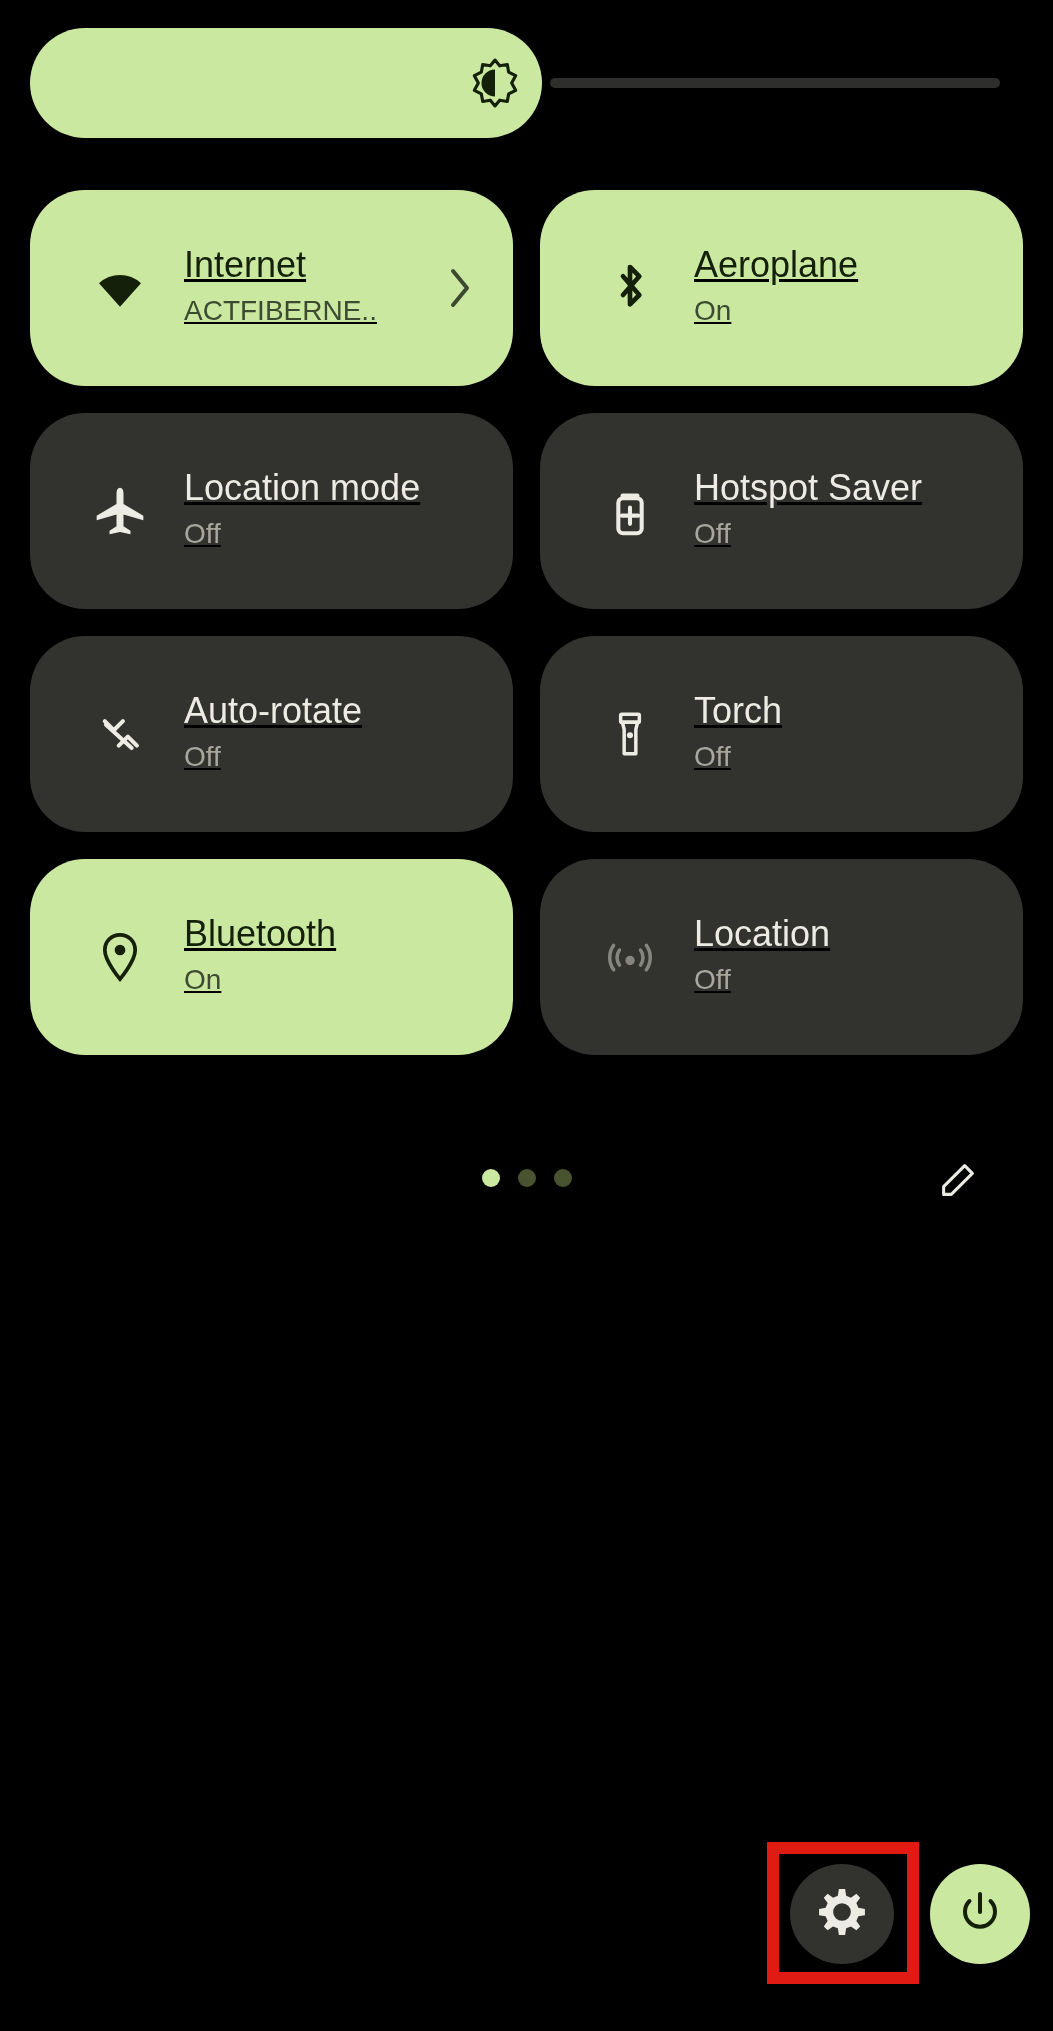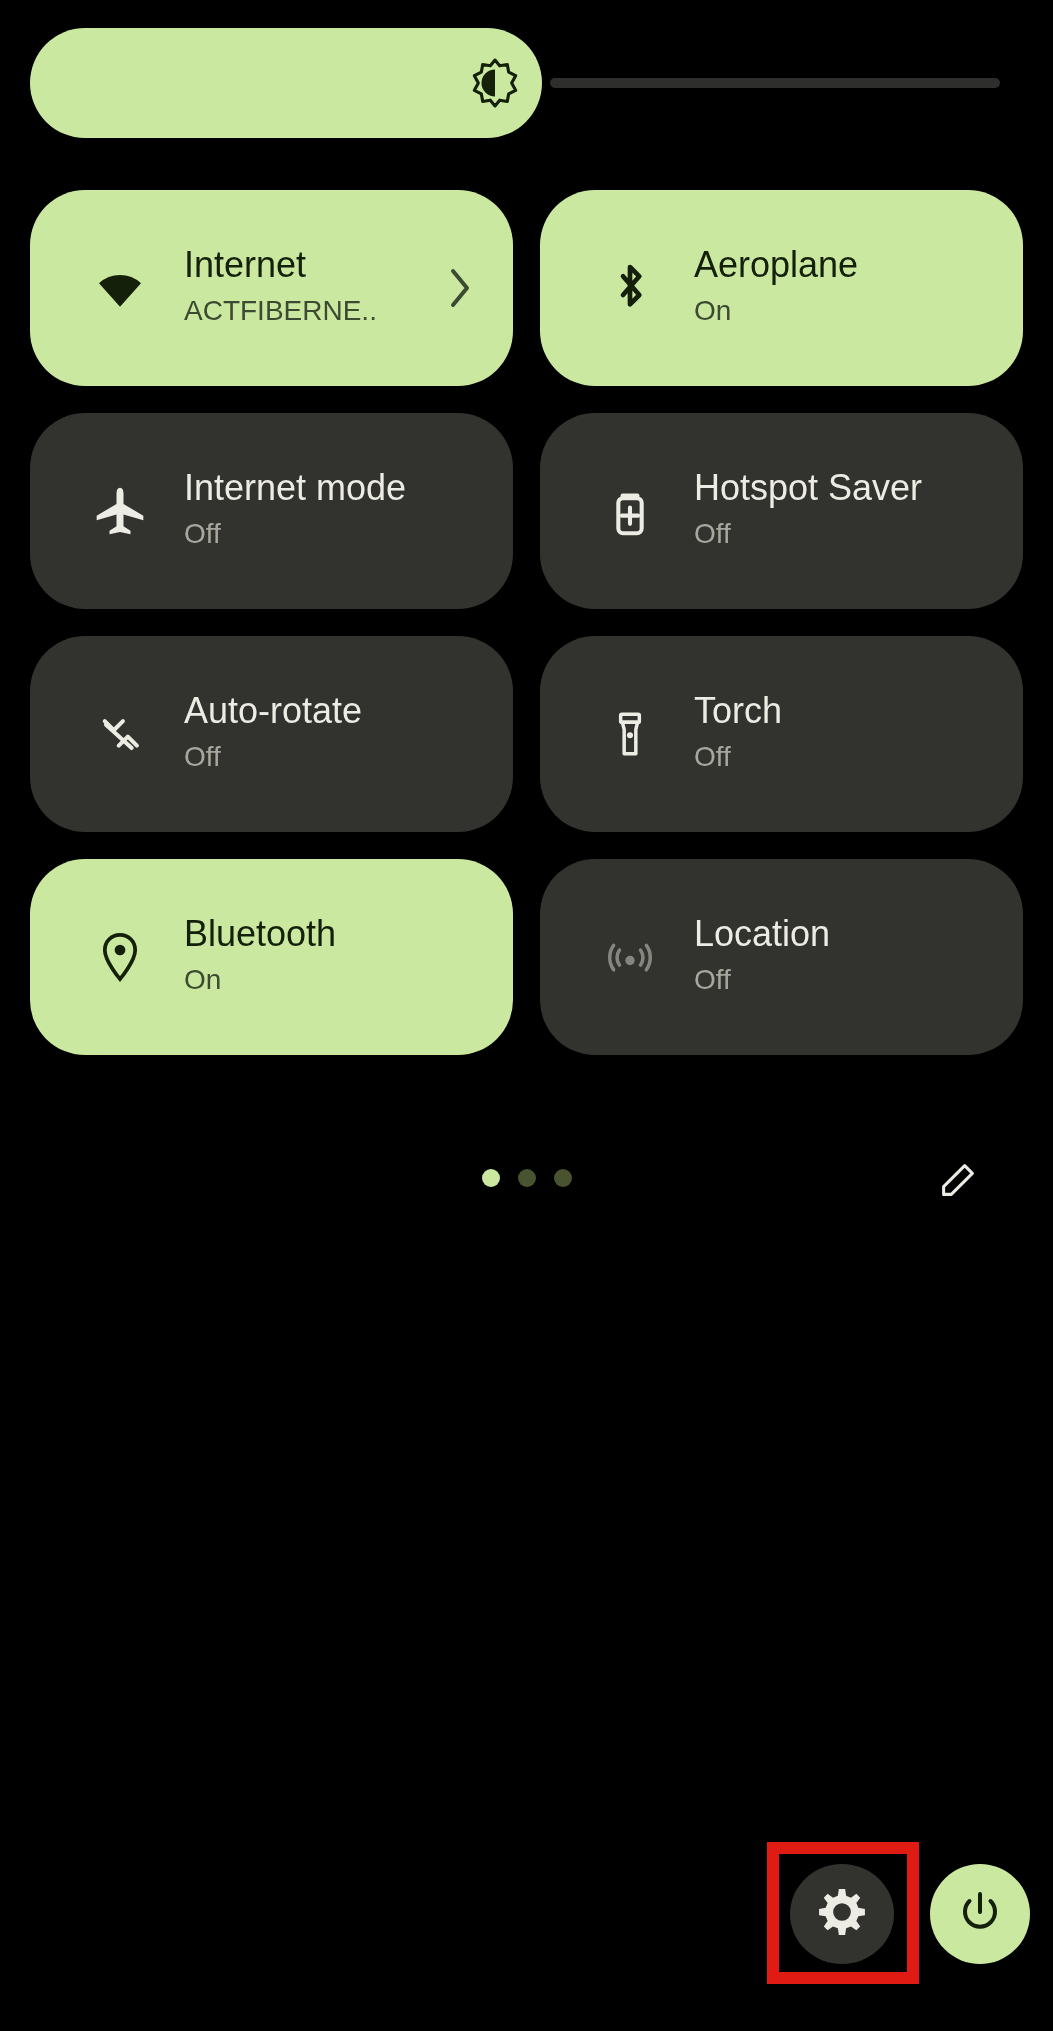--- a/index.html
+++ b/index.html
@@ -68,20 +68,21 @@
   }
   .tile {
     position: relative;
     width: 483px;
     height: 196px;
     border-radius: 55px;
     display: flex;
     align-items: center;
     padding-left: 62px;
     background: #32322e;
+    text-decoration: underline;
   }
   .tile.active { background: #cbe8a0; }
   .tile .tile-icon {
     width: 56px;
     height: 56px;
     flex: 0 0 56px;
     display: flex;
     align-items: center;
     justify-content: center;
     margin-right: 36px;
@@ -241,21 +242,21 @@
 
     <div class="tile-row">
 
       <div class="tile">
         <span class="tile-icon">
           <svg viewBox="0 0 48 48" width="56" height="56">
             <path d="M24 4 C26 4 27 6 27 9 L27 18 L44 28 L44 32 L27 27 L27 37 L33 41 L33 44 L24 42 L15 44 L15 41 L21 37 L21 27 L4 32 L4 28 L21 18 L21 9 C21 6 22 4 24 4 Z" fill="#ecebe4"></path>
           </svg>
         </span>
         <span class="tile-text">
-          <span class="tile-title">Internet mode</span>
+          <span class="tile-title">Location mode</span>
           <span class="tile-sub">Off</span>
         </span>
       </div>
 
       <div class="tile">
         <span class="tile-icon">
           <svg viewBox="0 0 48 48" width="56" height="56">
             <rect x="16" y="9" width="16" height="5" rx="1.5" fill="#ecebe4"></rect>
             <rect x="14" y="13" width="20" height="30" rx="4" fill="none" stroke="#ecebe4" stroke-width="3.5"></rect>
             <path d="M24 21 L24 35 M17 28 L31 28" stroke="#ecebe4" stroke-width="3.5" stroke-linecap="round"></path>

